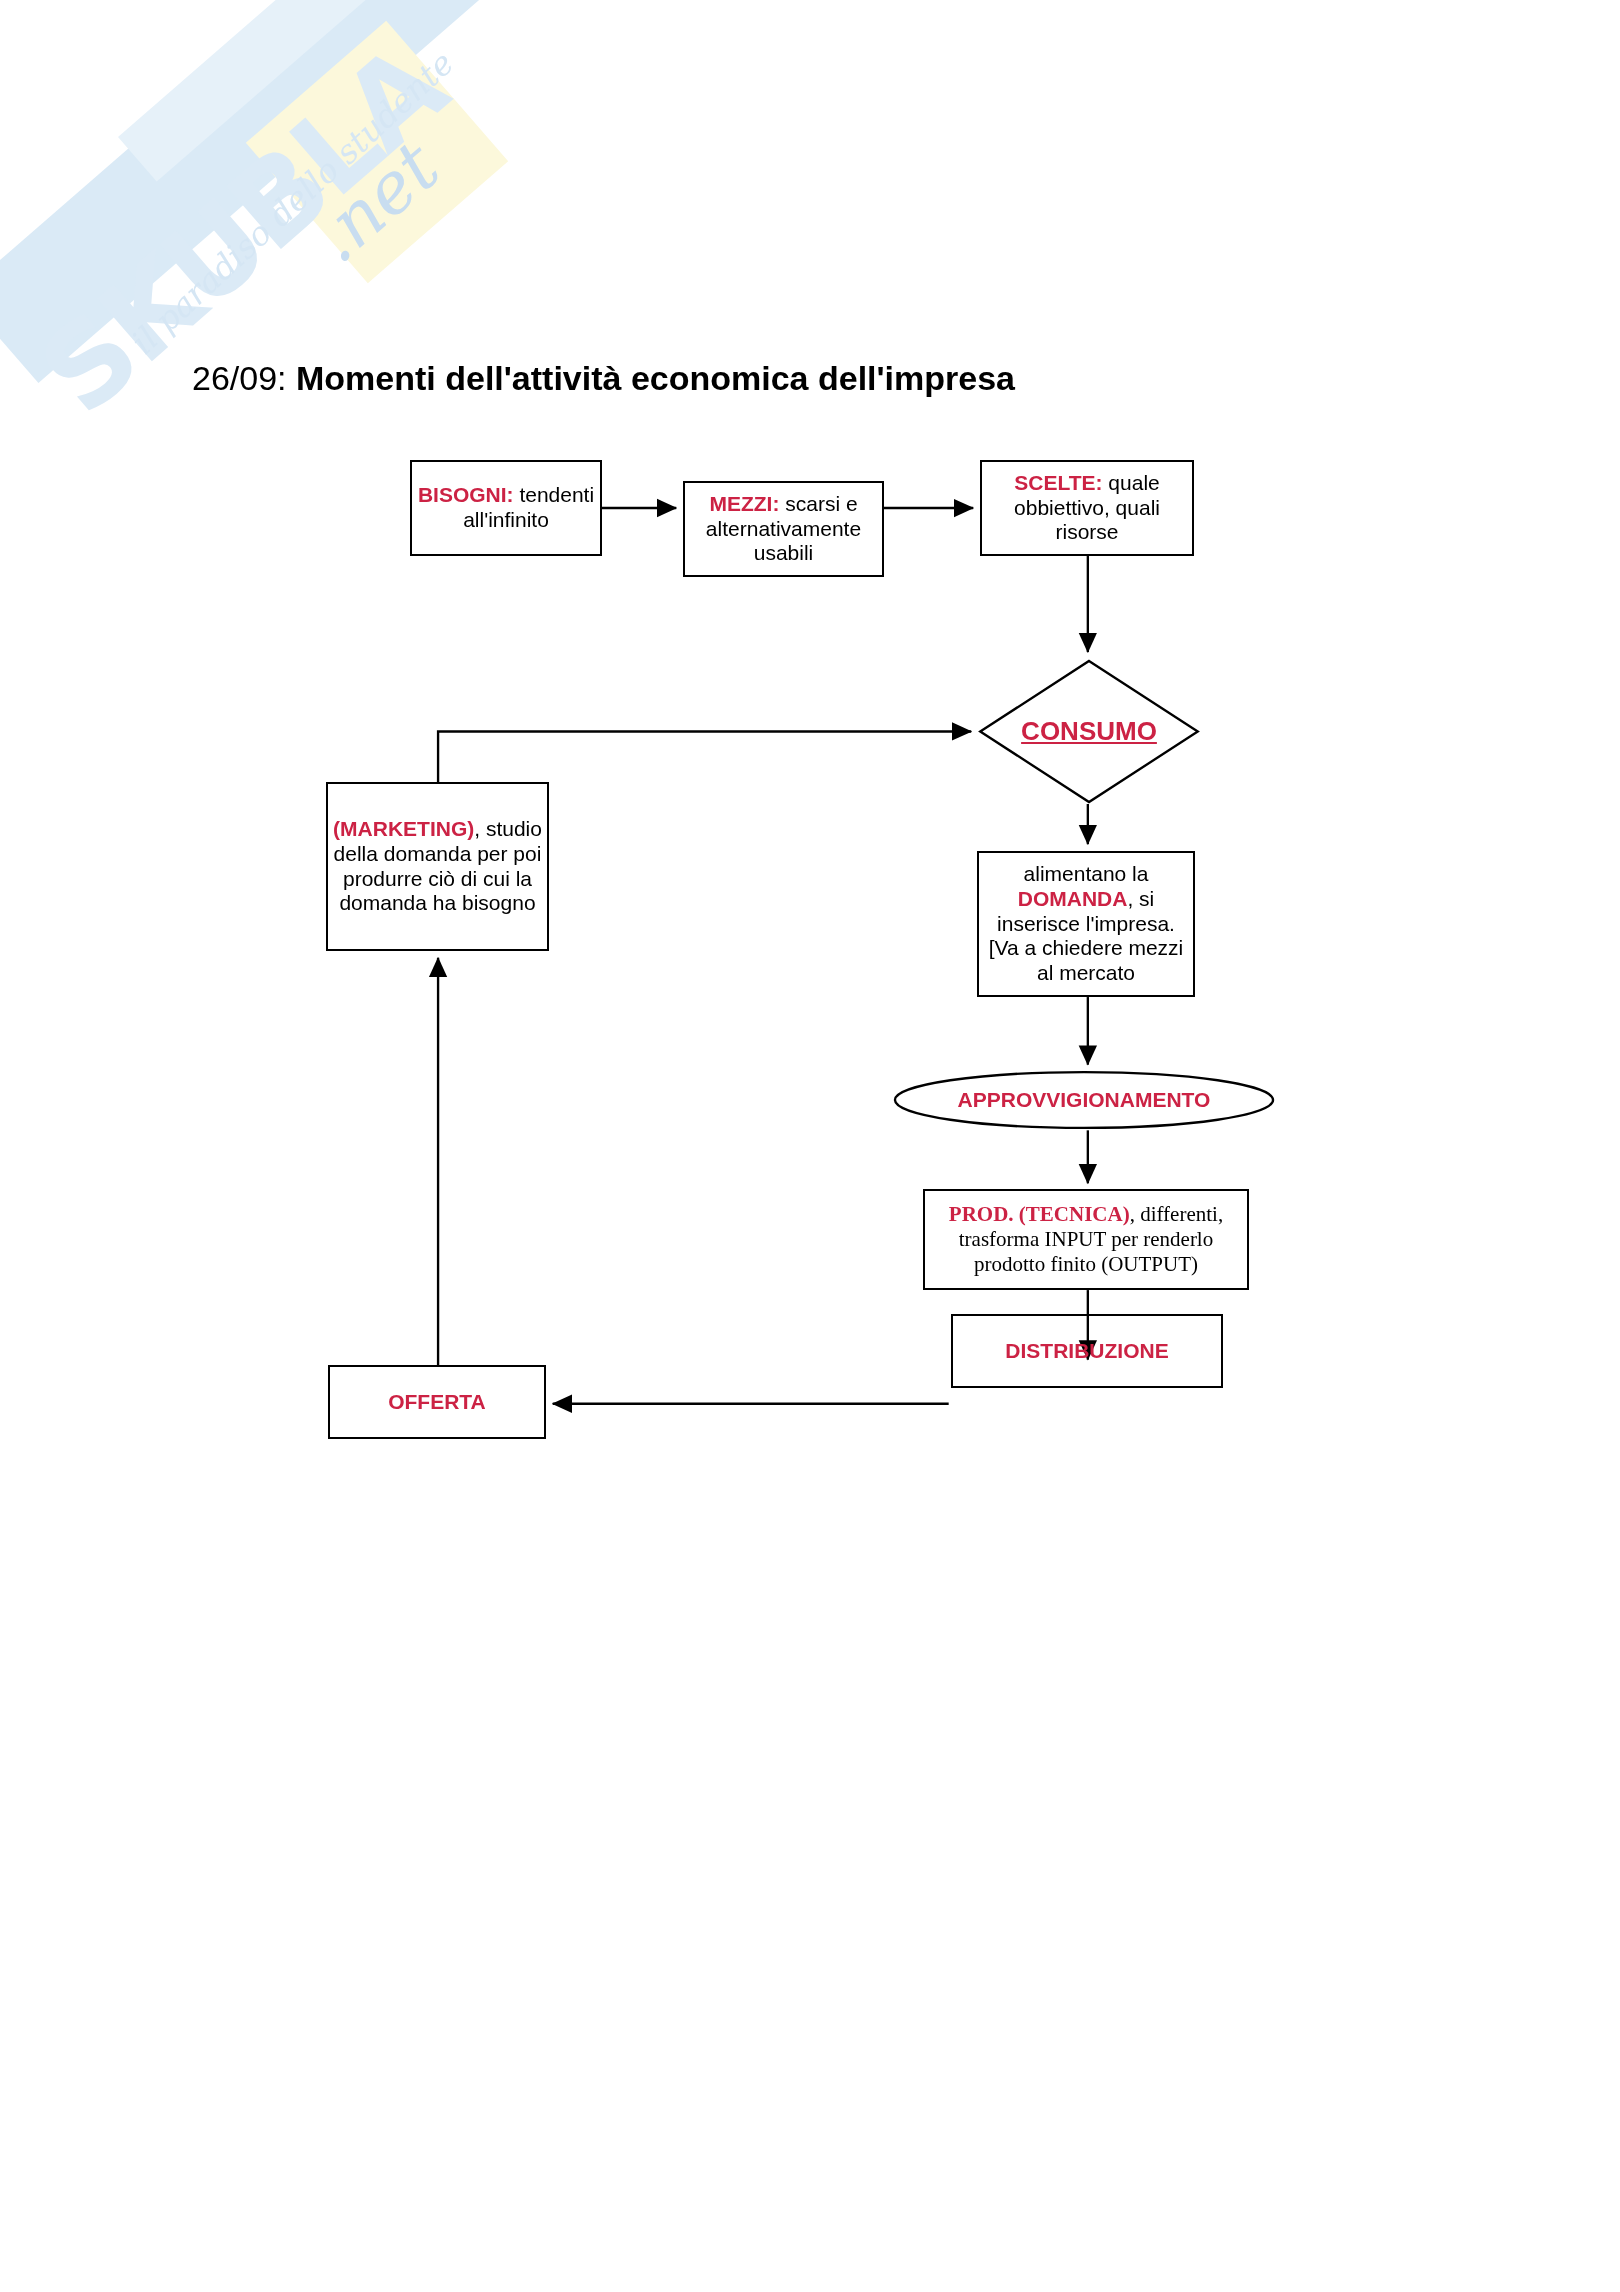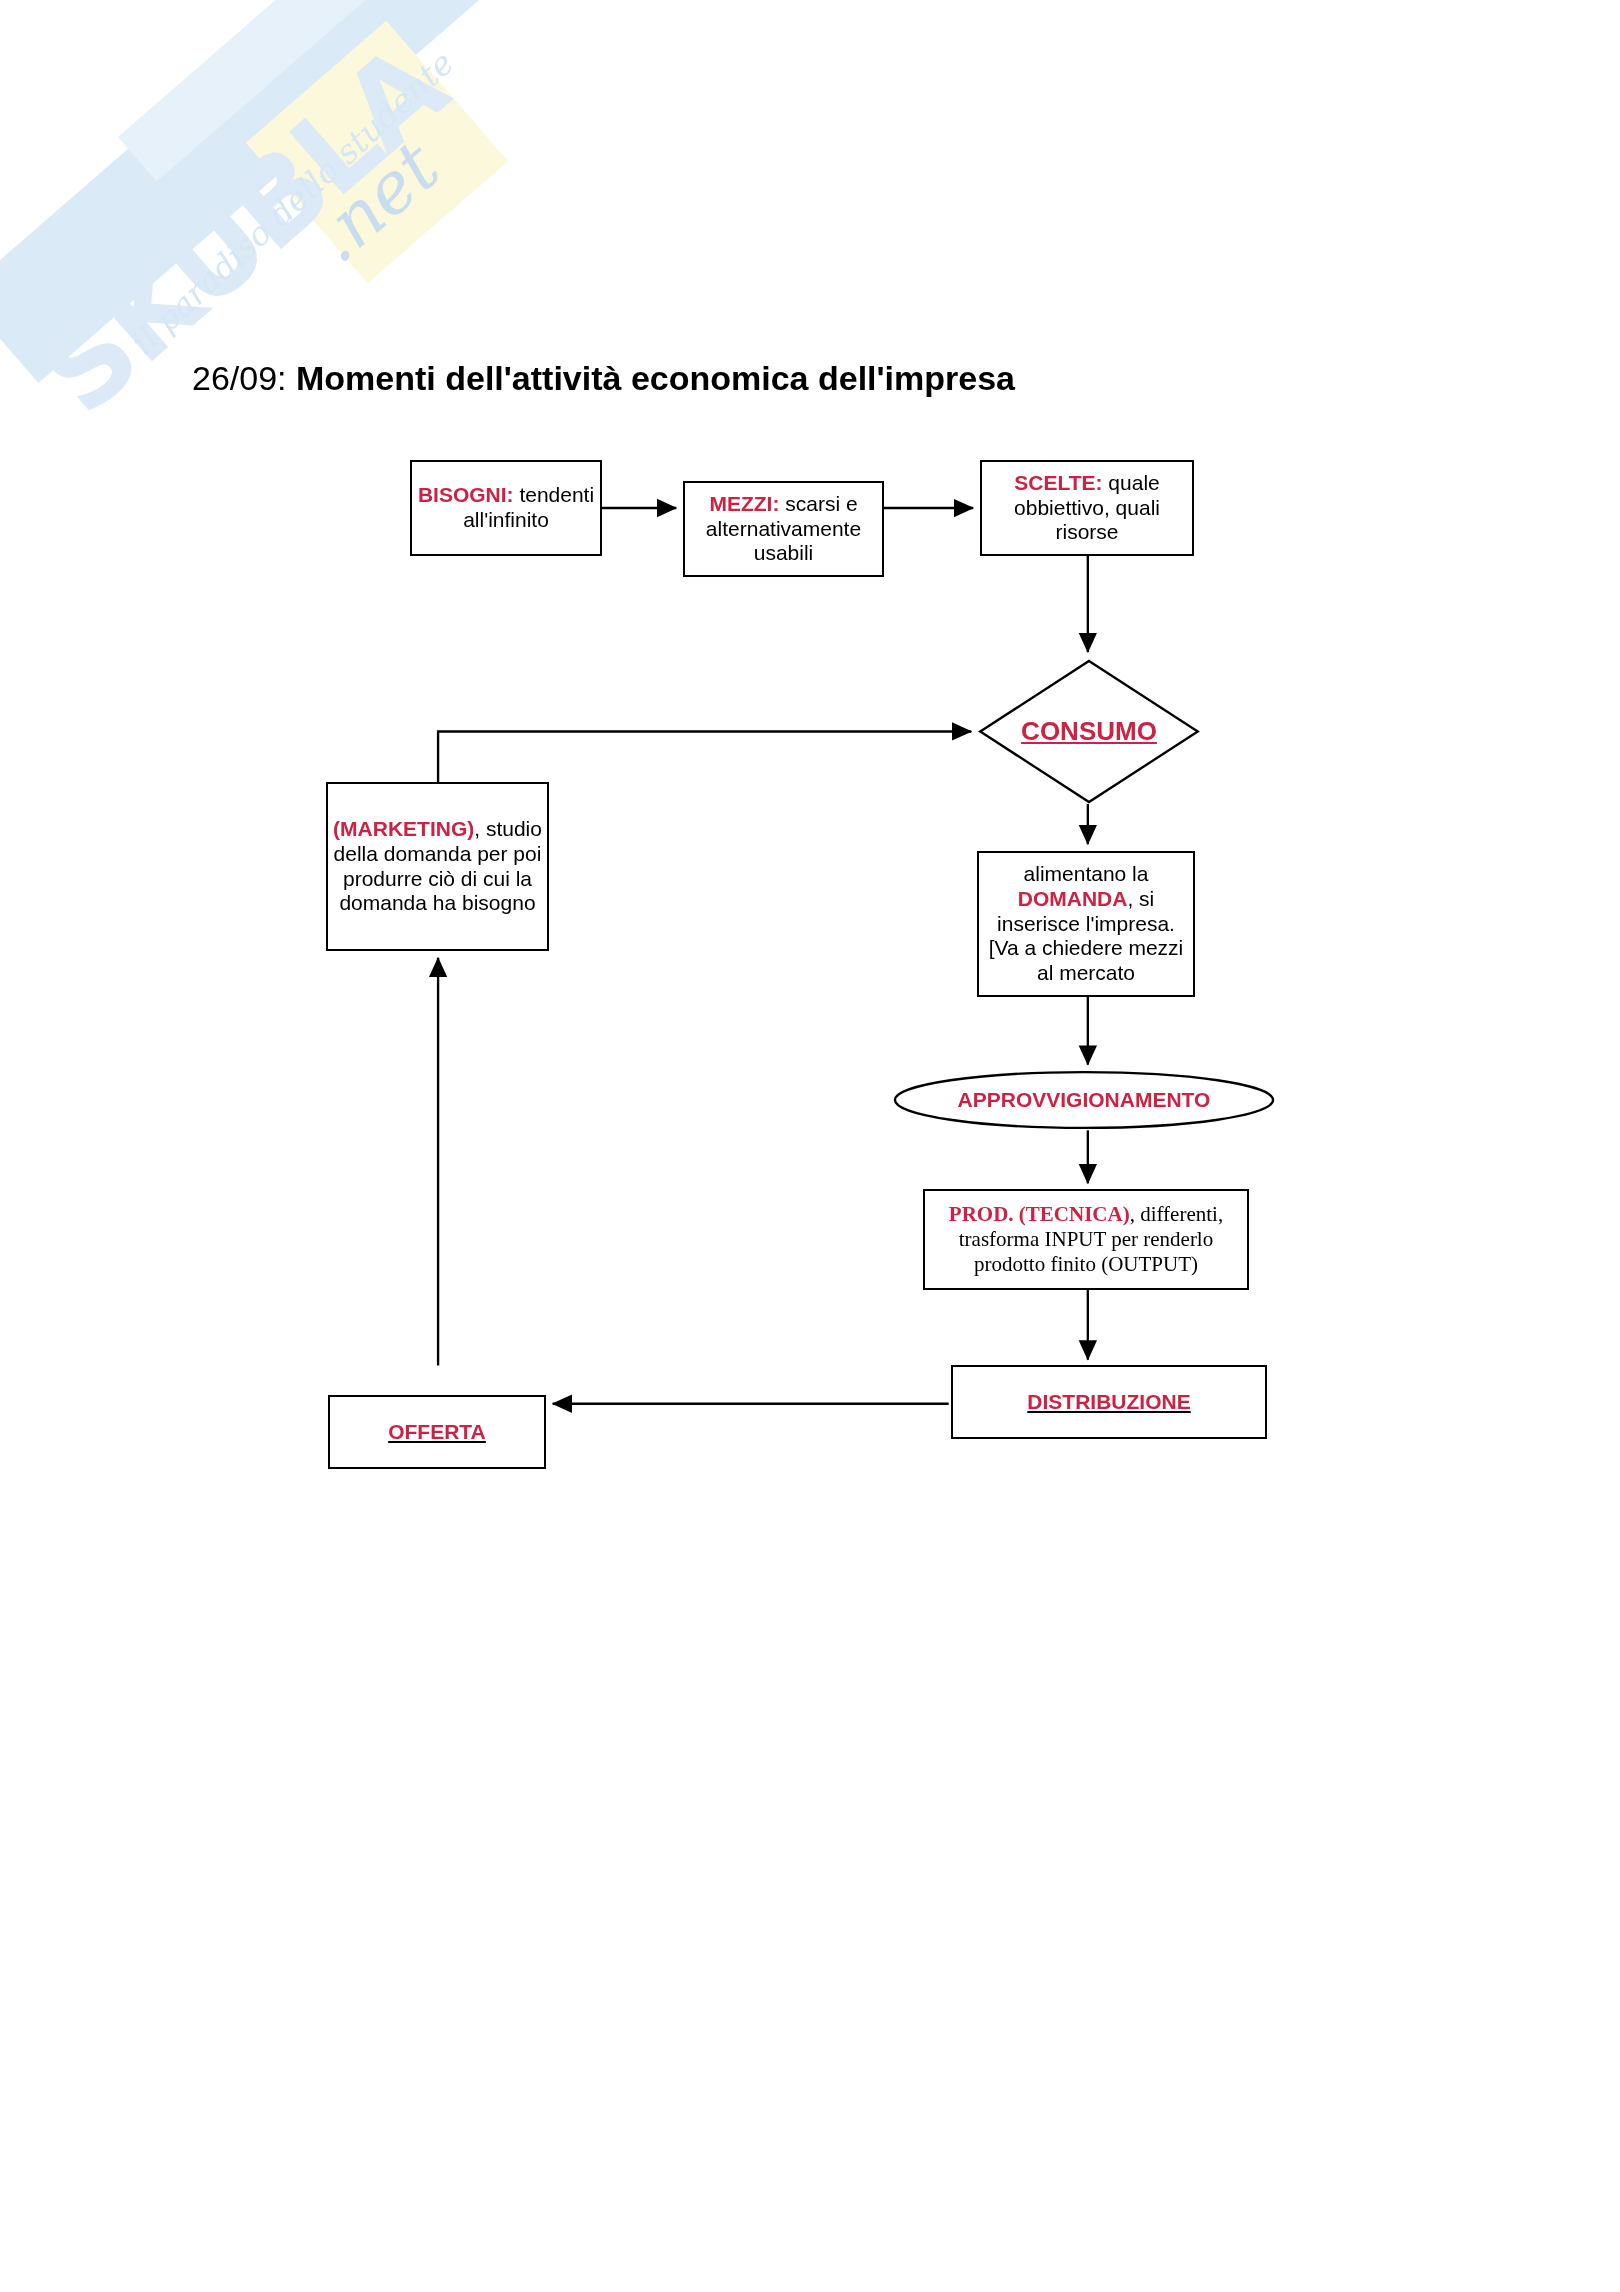--- a/index.html
+++ b/index.html
@@ -246,27 +246,27 @@
         <span class="kw">APPROVVIGIONAMENTO</span>
       </div>
     </div>
 
     <div class="node" style="left:923px; top:1189px; width:326px; height:101px;font-family:Liberation Serif, serif;">
       <div class="inner">
         <span class="kw">PROD. (TECNICA)</span><span>, differenti, trasforma INPUT per renderlo prodotto finito (OUTPUT)</span>
       </div>
     </div>
 
-    <div class="node" style="left:328px; top:1395px; width:218px; height:74px;text-decoration:underline;">
+    <div class="node" style="left:328px; top:1365px; width:218px; height:74px;">
       <div class="inner">
         <span class="kw">OFFERTA</span>
       </div>
     </div>
 
-    <div class="node" style="left:951px; top:1365px; width:316px; height:74px;text-decoration:underline;">
+    <div class="node" style="left:951px; top:1314px; width:272px; height:74px;">
       <div class="inner">
         <span class="kw">DISTRIBUZIONE</span>
       </div>
     </div>
 
   </div>
 </div>
 
 
 </body></html>

